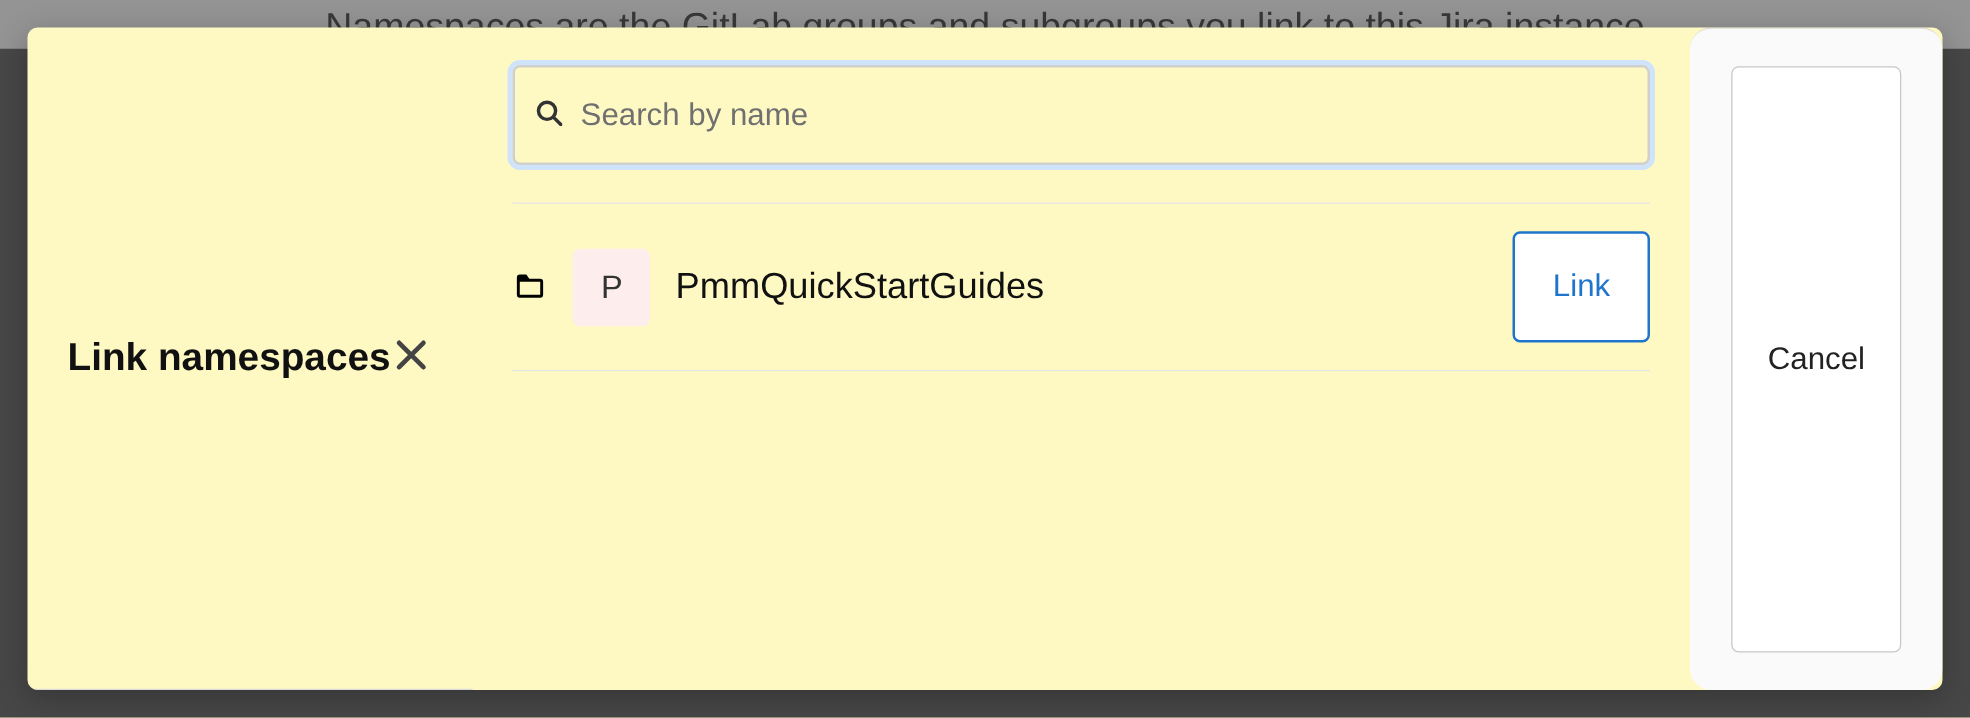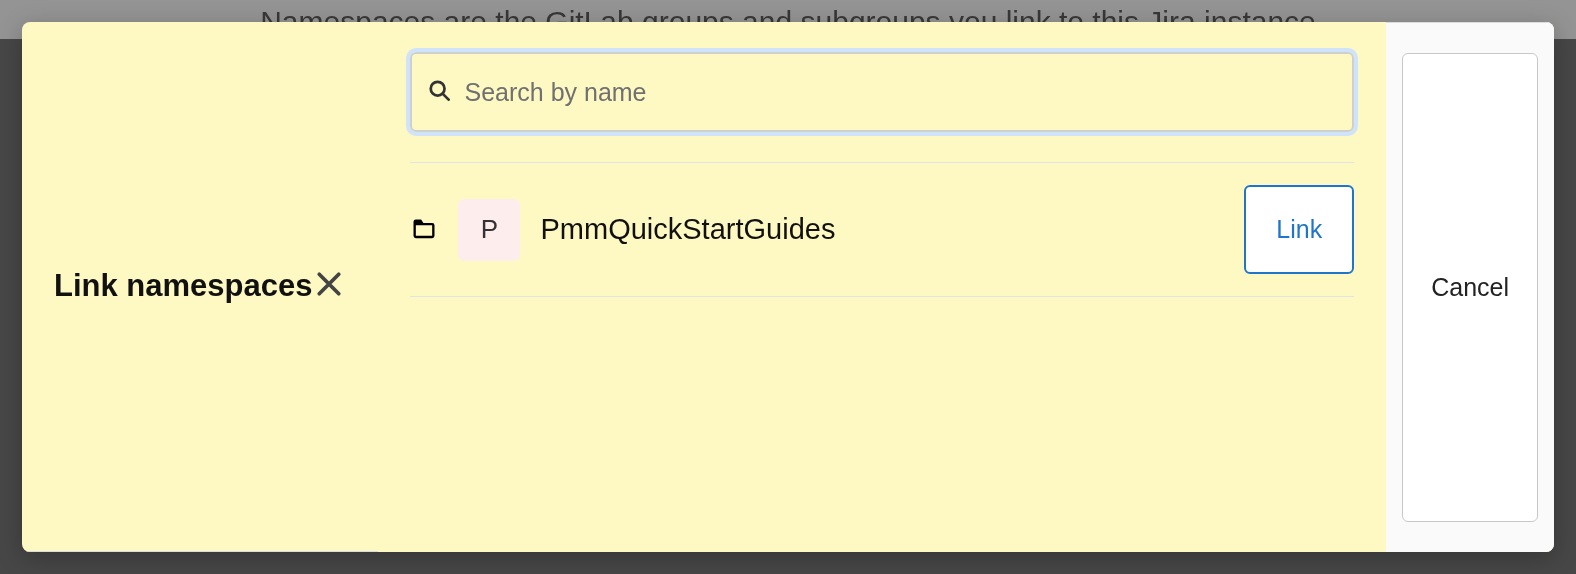--- a/index.html
+++ b/index.html
@@ -148,22 +148,23 @@
       color: #1f75cb;
       font-size: 25px;
       font-weight: 500;
       padding: 28px 30px;
       border-radius: 6px;
       cursor: pointer;
     }
     .modal-footer {
       border-top: 1px solid #dcdcdc;
       background: #fafafa;
-      padding: 30px 16px;
-      display: flex;
+      padding: 30px 33px;
+      display: flex;
+      border-radius: 17px;
     }
     .cancel-btn {
       background: #fff;
       border: 1px solid #c7c7c7;
       color: #222;
       font-size: 25px;
       font-weight: 500;
       padding: 16px 28px;
       border-radius: 6px;
       cursor: pointer;

